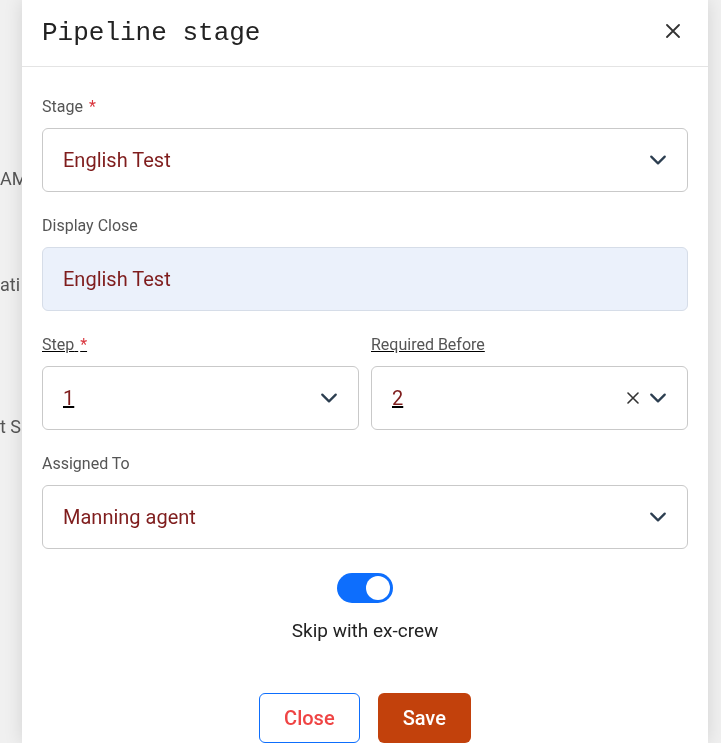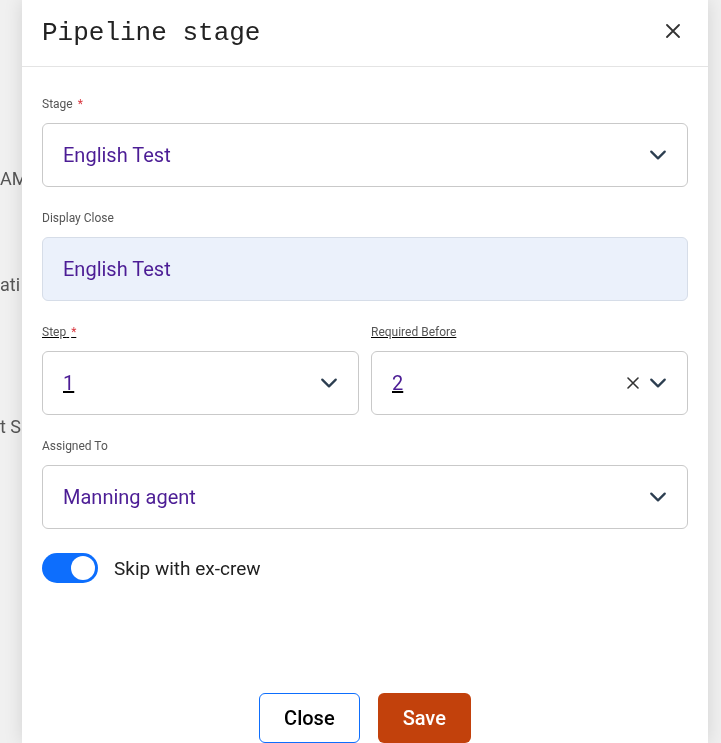--- a/index.html
+++ b/index.html
@@ -62,41 +62,41 @@
     .modal-body {
       padding: 30px 20px 10px 20px;
       flex: 1;
       overflow-y: auto;
     }
     .form-group {
       margin-bottom: 24px;
     }
     .form-label {
       display: block;
-      font-size: 12px;
+      font-size: 16px;
       color: #555;
       margin-bottom: 12px;
     }
     .req {
       color: #d9363e;
       margin-left: 2px;
     }
     .select-box {
       width: 100%;
       height: 64px;
       border: 1px solid #c9c9c9;
       border-radius: 6px;
       background: #fff;
       display: flex;
       align-items: center;
       justify-content: space-between;
       padding: 0 20px;
       cursor: pointer;
       font-size: 20px;
-      color: #4c1d95;
+      color: #7f1d1d;
     }
     .select-box.readonly {
       background: #ebf1fb;
       border-color: #d6dde8;
       cursor: default;
     }
     .chevron {
       width: 18px;
       height: 18px;
       flex-shrink: 0;
@@ -124,20 +124,21 @@
       color: #333;
       line-height: 1;
       cursor: pointer;
     }
     .toggle-row {
       display: flex;
       align-items: center;
       gap: 16px;
       margin-top: 16px;
       margin-bottom: 8px;
+      flex-direction: column;
     }
     .toggle {
       width: 56px;
       height: 30px;
       background: #0d6efd;
       border-radius: 15px;
       position: relative;
       cursor: pointer;
       flex-shrink: 0;
     }
@@ -168,21 +169,21 @@
       font-size: 20px;
       font-weight: 500;
       cursor: pointer;
       display: flex;
       align-items: center;
       justify-content: center;
       border: 1px solid transparent;
     }
     .btn-outline {
       background: #fff;
-      color: #000000;
+      color: #ef4444;
       border-color: #0d6efd;
     }
     .btn-primary {
       background: #c2410c;
       color: #fff;
     }
   </style>
 </head>
 <body>
 

